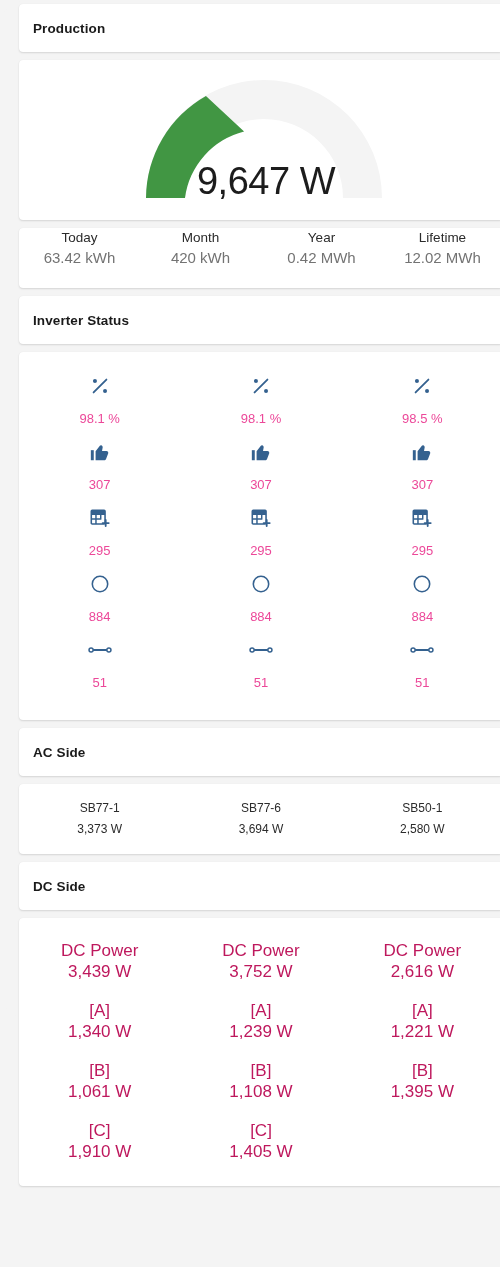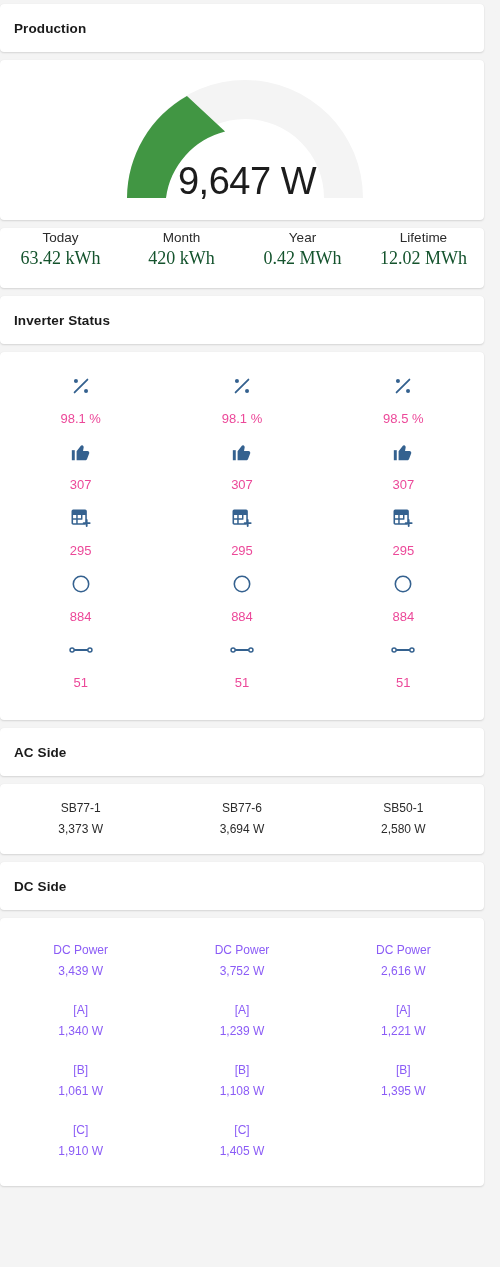--- a/index.html
+++ b/index.html
@@ -12,21 +12,21 @@
     height: 1267px;
     font-family: "Liberation Sans", sans-serif;
     -webkit-font-smoothing: antialiased;
     overflow: hidden;
   }
   .page {
     width: 500px;
     height: 1018px;
     background: #f4f4f4;
     box-sizing: border-box;
-    padding: 4px 8px 0 0;
+    padding: 4px 8px 0 19px;
     border-radius: 27px;
   }
   .card {
     background: #ffffff;
     border-radius: 4px;
     box-shadow: 0 1px 2px rgba(0,0,0,0.13), 0 0 1px rgba(0,0,0,0.06);
     margin-bottom: 8px;
     box-sizing: border-box;
     width: 484px;
   }
@@ -81,24 +81,23 @@
   .stat {
     flex: 1;
     text-align: center;
   }
   .stat .label {
     font-size: 13.5px;
     color: #2b2b2b;
     line-height: 20px;
   }
   .stat .value {
-    font-size: 18px;
-    color: #14532d;
+    font-size: 15px;
+    color: #737373;
     line-height: 20px;
-    font-family: Liberation Serif, serif;
   }
 
   
   .status-card {
     padding: 18px 0 18px 0;
   }
   .status-row {
     display: flex;
     margin-bottom: 10px;
   }
@@ -140,22 +139,22 @@
     padding: 22px 0 24px 0;
     display: flex;
   }
   .dc-col {
     flex: 1;
     text-align: center;
   }
   .dc-group { margin-bottom: 18px; }
   .dc-group:last-child { margin-bottom: 0; }
   .dc-group .lbl, .dc-group .val {
-    font-size: 12px;
-    color: #8b5cf6;
+    font-size: 17px;
+    color: #be185d;
     line-height: 21px;
   }
   .dc-spacer { height: 39px; }
 </style>
 </head>
 <body>
 
 <div class="page">
 
   <div class="card card-header">

